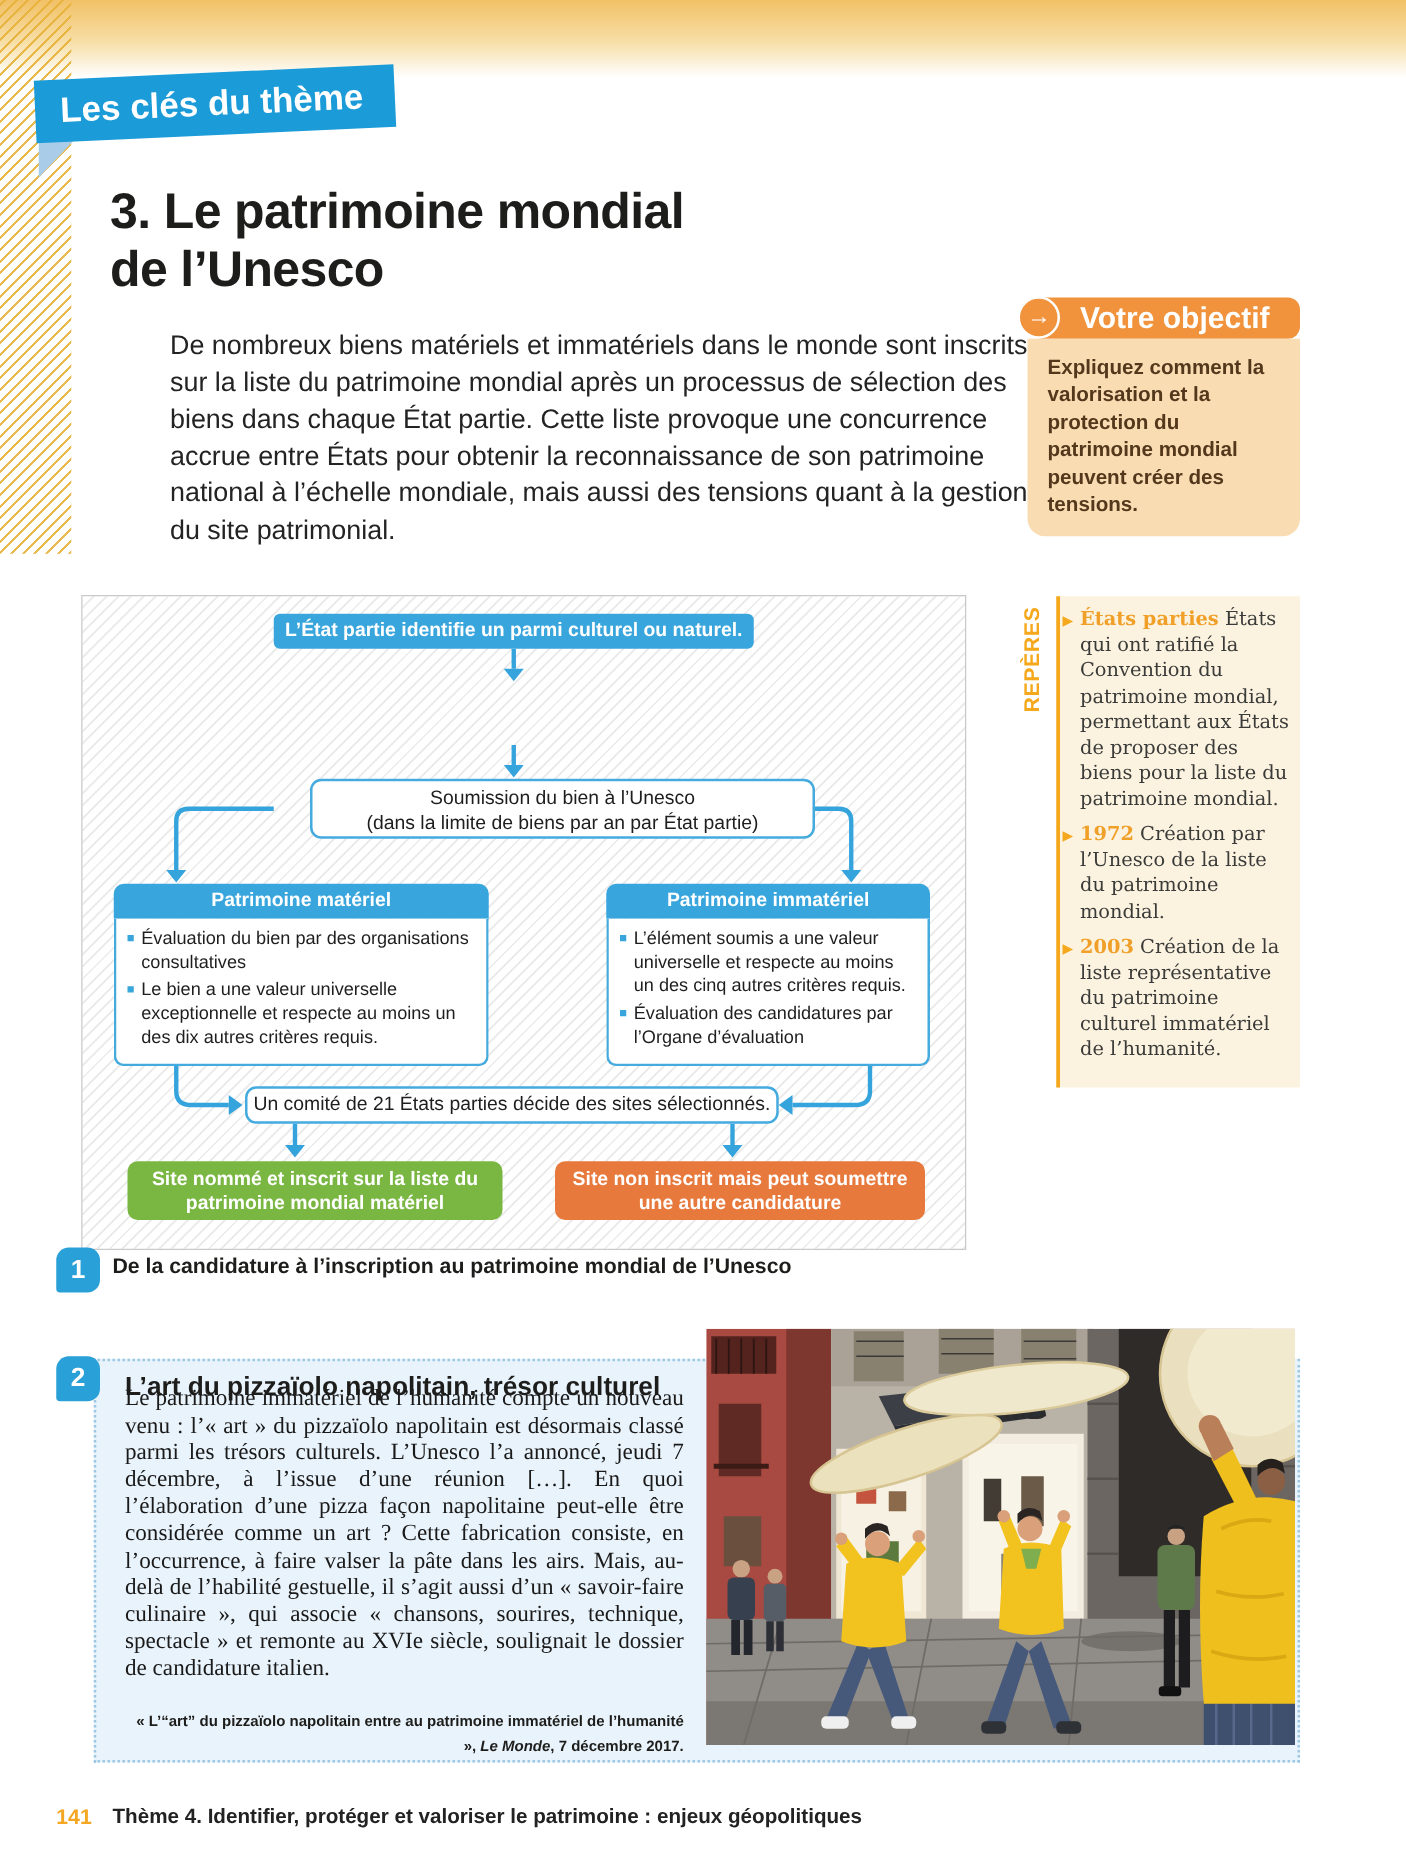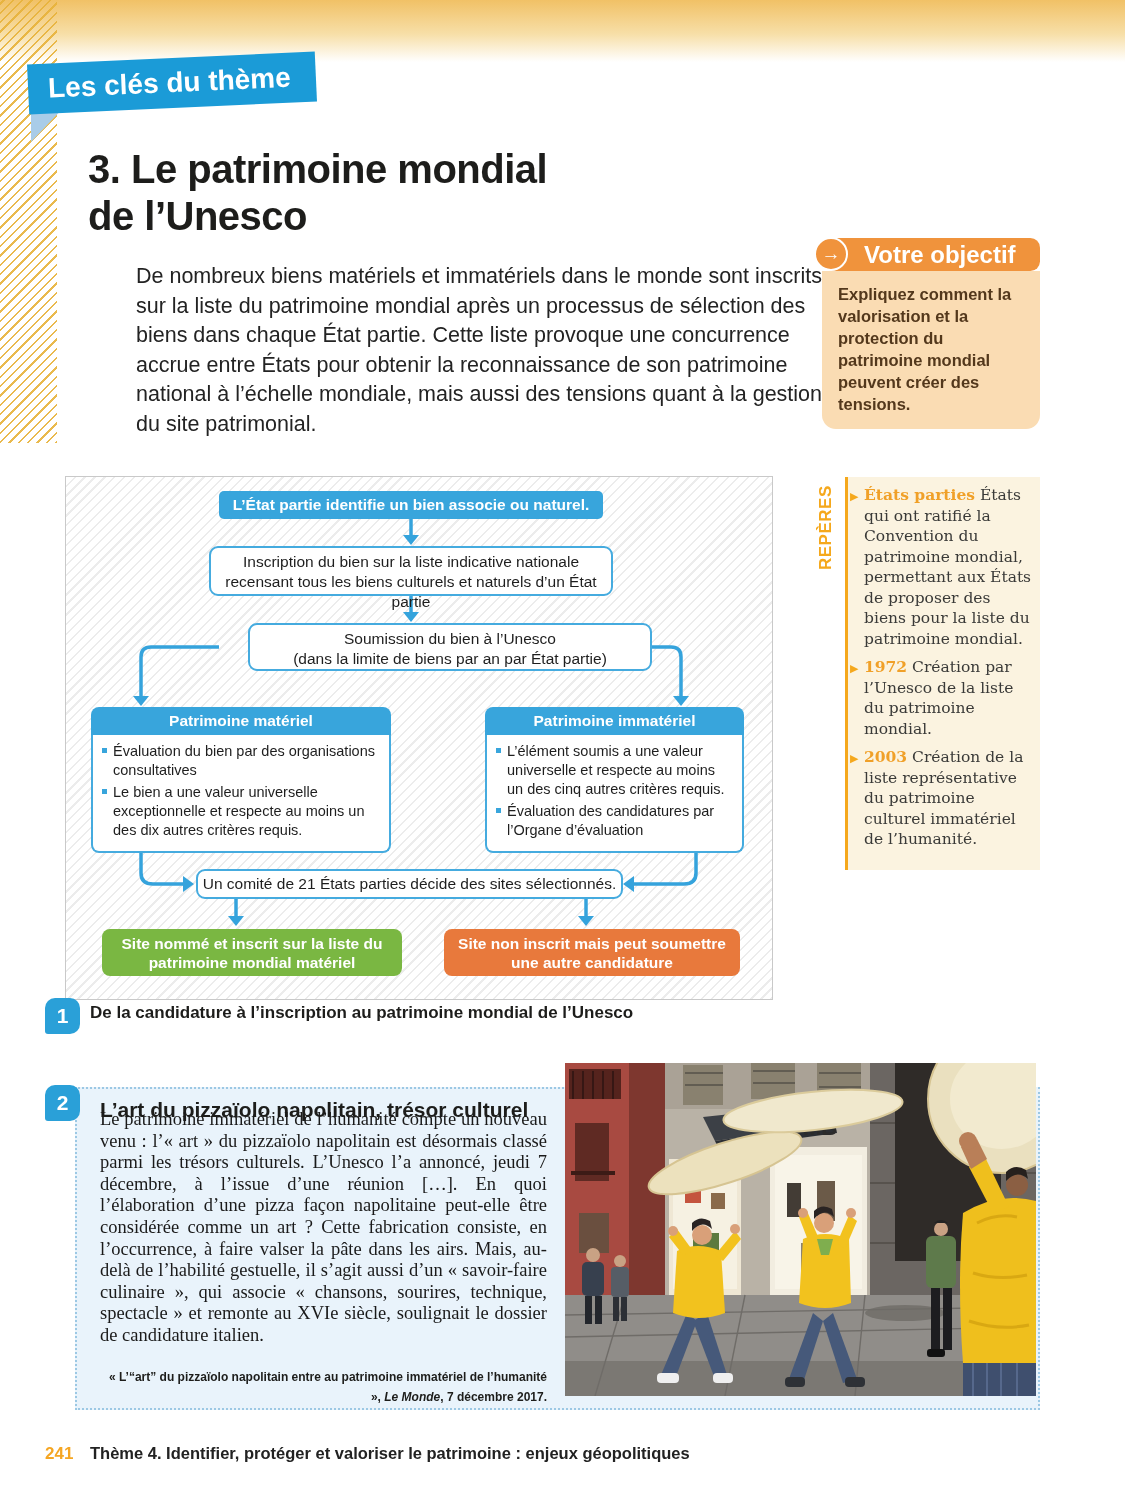--- a/index.html
+++ b/index.html
@@ -123,22 +123,21 @@
       <polygon points="337,135 353,135 345,145"></polygon>
       <polygon points="67,219 83,219 75,229"></polygon>
       <polygon points="607,219 623,219 615,229"></polygon>
       <polygon points="117,399 117,415 128,407"></polygon>
       <polygon points="568,399 568,415 557,407"></polygon>
       <polygon points="162,439 178,439 170,449"></polygon>
       <polygon points="512,439 528,439 520,449"></polygon>
     </g>
   </svg>
 
-  <div class="fbox fblue step1">L’État partie identifie un bien associe ou naturel.</div>
-  <div class="fbox fwhite step2">Inscription du bien sur la liste indicative nationale recensant tous les biens culturels et naturels d’un État partie</div>
+  <div class="fbox fblue step1">L’État partie identifie un parmi culturel ou naturel.</div>
   <div class="fbox fwhite step3">
     <div>Soumission du bien à l’Unesco</div>
     <div>(dans la limite de biens par an par État partie)</div>
   </div>
 
   <div class="fbox patri" style="left:25px;">
     <div class="hd">Patrimoine matériel</div>
     <div class="bd">
       <ul>
         <li><span class="sq"></span><span>Évaluation du bien par des organisations consultatives</span></li>
@@ -326,14 +325,14 @@
     <path d="M398,150 q36,-22 73,-12 l0,162 -73,0 q-6,-80 0,-150 Z" fill="#efbf1d"></path>
     <path d="M412,160 q20,-10 40,-6 M408,210 q26,8 54,2 M404,258 q30,10 60,4" stroke="#d9a812" stroke-width="3" fill="none"></path>
     <polygon points="428,150 404,104 420,94 444,144" fill="#efbf1d"></polygon>
     <polygon points="406,106 396,84 412,76 422,96" fill="#b97f58"></polygon>
     <circle cx="403" cy="78" r="9" fill="#b97f58"></circle>
     <circle cx="452" cy="122" r="11" fill="#8b5f43"></circle>
       <path d="M441,118 q11,-12 22,-2 l-2,-9 q-11,-7 -20,2 Z" fill="#26201d"></path>
   </g>
 </svg>
 
-<div class="abs folio">241</div>
+<div class="abs folio">141</div>
 <div class="abs footer-text">Thème 4. Identifier, protéger et valoriser le patrimoine : enjeux géopolitiques</div>
 
 </body></html>

